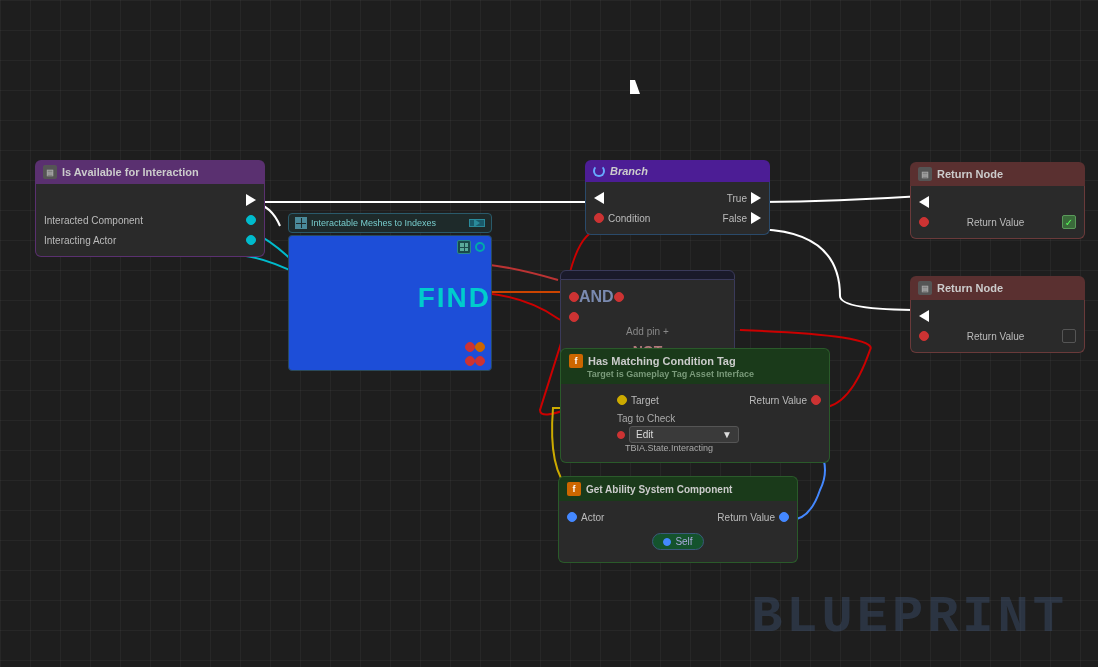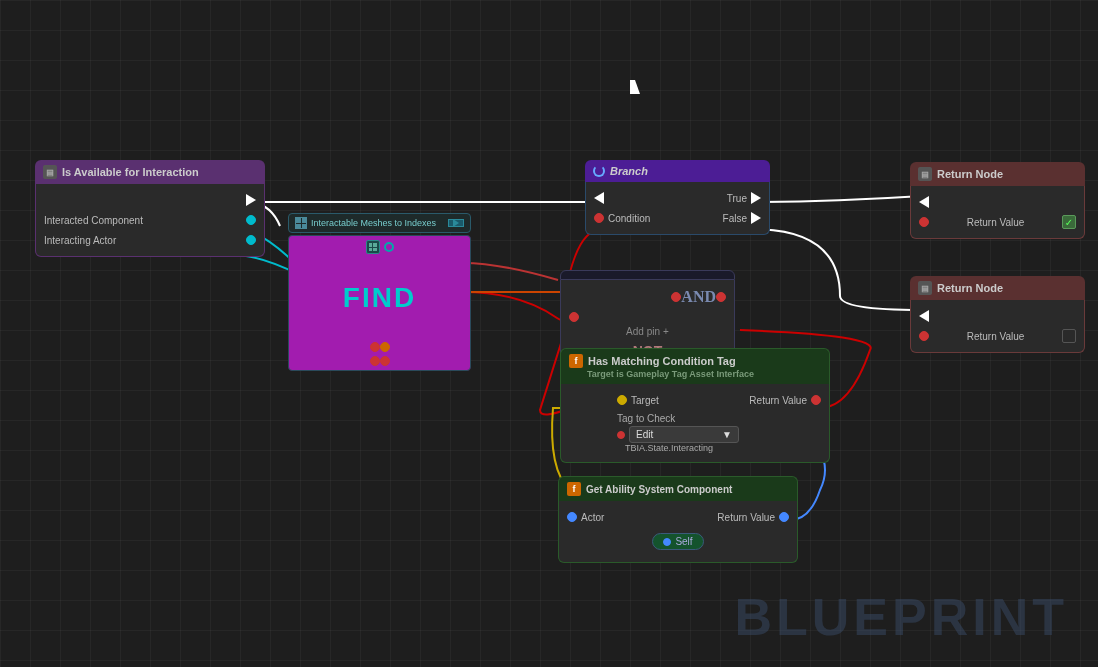--- a/index.html
+++ b/index.html
@@ -18,21 +18,21 @@
 
     
     .blueprint-watermark {
       position: absolute;
       bottom: 20px;
       right: 30px;
       font-size: 52px;
       font-weight: 900;
       color: rgba(60,80,110,0.45);
       letter-spacing: 4px;
-      font-family: Liberation Sans, sans-serif;
+      font-family: Liberation Mono, monospace;
       user-select: none;
     }
 
     
     .cursor {
       position: absolute;
       width: 14px;
       height: 20px;
       top: 80px;
       left: 630px;
@@ -401,34 +401,34 @@
       <span class="pin-label">Interacted Component</span>
       <div class="pin pin-teal"></div>
     </div>
     <div class="node-row">
       <span class="pin-label">Interacting Actor</span>
       <div class="pin pin-teal"></div>
     </div>
   </div>
 </div>
 
-<div style="position:absolute; left:288px; top:213px; width:183px;">
+<div style="position:absolute; left:288px; top:213px; width:204px;">
   <div style="background:#1e2a2a; border:1px solid #2a5a6a; border-radius:4px; padding:3px 6px; font-size:9px; color:#7cc; display:flex; align-items:center; gap:4px; margin-bottom:2px;">
     <div style="width:12px;height:12px;border:1px solid #4a8a9a;display:grid;grid-template-columns:1fr 1fr;gap:1px;">
       <div style="background:#4a8a9a"></div>
         <div style="background:#4a8a9a"></div>
       <div style="background:#4a8a9a"></div>
         <div style="background:#4a8a9a"></div>
     </div>
     <span>Interactable Meshes to Indexes</span>
     <div style="margin-left:auto;width:16px;height:8px;background:#1a5a6a;border:1px solid #2a8a9a;display:flex;align-items:center;justify-content:center;">
       <div style="width:0;height:0;border-top:4px solid transparent;border-bottom:4px solid transparent;border-left:6px solid #2a8a9a;"></div>
     </div>
   </div>
-  <div style="background:#a21caf; border:1px solid #2a4a5a; border-radius:4px; min-height:90px; display:flex; flex-direction:column; align-items:center;">
+  <div style="background:#1d4ed8; border:1px solid #2a4a5a; border-radius:4px; min-height:90px; display:flex; flex-direction:column; align-items:flex-end;">
     <div style="display:flex; align-items:center; padding:4px 6px; gap:4px;">
       <div style="width:14px;height:14px;background:#1a4a4a;border:1px solid #2a8a8a;border-radius:2px;display:flex;align-items:center;justify-content:center;">
         <div style="width:8px;height:8px;display:grid;grid-template-columns:1fr 1fr;gap:1px;">
           <div style="background:#5aaa9a"></div>
             <div style="background:#5aaa9a"></div>
           <div style="background:#5aaa9a"></div>
             <div style="background:#5aaa9a"></div>
         </div>
       </div>
       <div style="width:10px;height:10px;border-radius:50%;border:2px solid #00aaaa;background:transparent;"></div>
@@ -444,21 +444,21 @@
         <div class="pin pin-red"></div>
       </div>
     </div>
   </div>
 </div>
 
 <div class="node" id="node-andnot">
   <div style="background:#1a1a2a; border:1px solid #3a3a5a; border-radius:6px 6px 0 0; padding:4px 8px; text-align:center;">
   </div>
   <div class="node-body" style="border-color:#3a3a5a; padding:4px 0;">
-    <div style="display:flex; align-items:center; justify-content:flex-end; padding:2px 8px;font-family:Liberation Serif, serif;">
+    <div style="display:flex; align-items:center; justify-content:flex-start; padding:2px 8px;">
       <div class="pin pin-red"></div>
       <div class="and-label">AND</div>
       <div class="pin pin-red"></div>
     </div>
     <div style="display:flex; align-items:center; padding:2px 8px;">
       <div class="pin pin-red"></div>
     </div>
     <div class="add-pin-row">
       <span>Add pin</span>
       <span>+</span>

